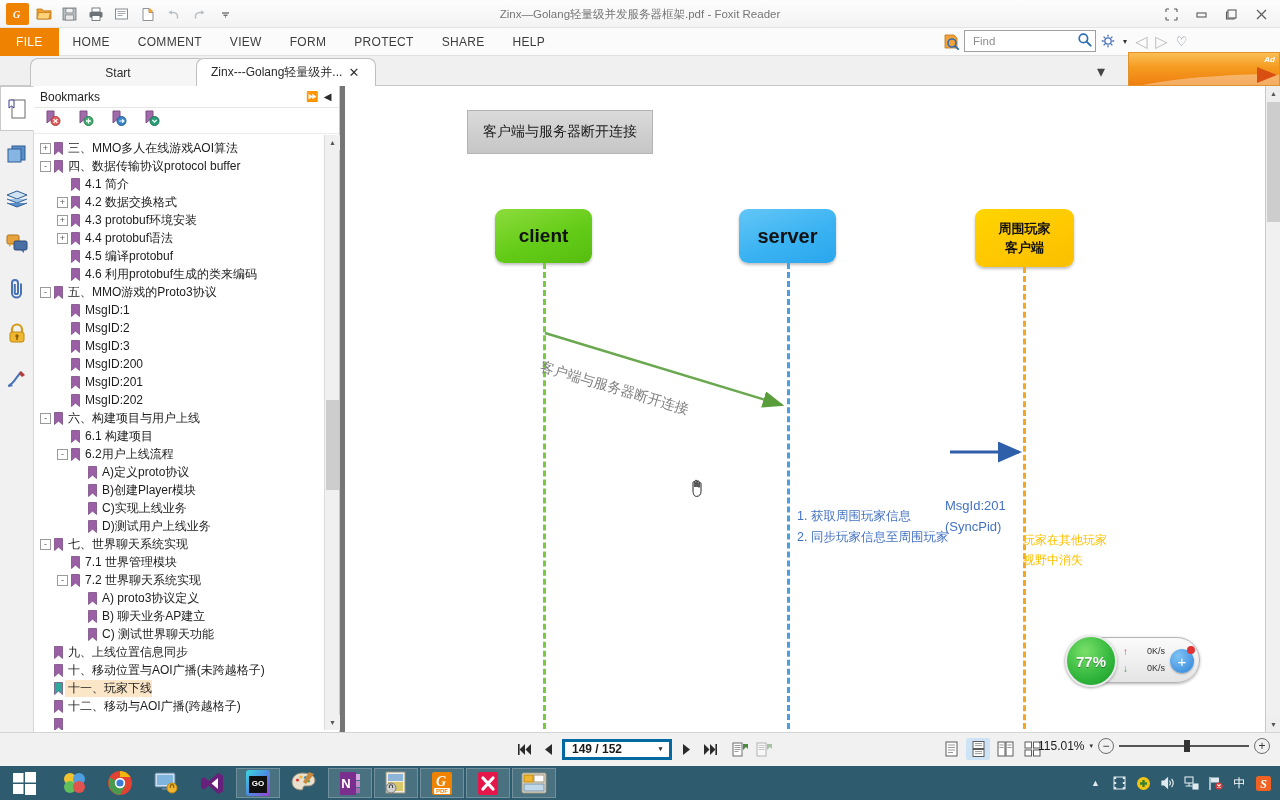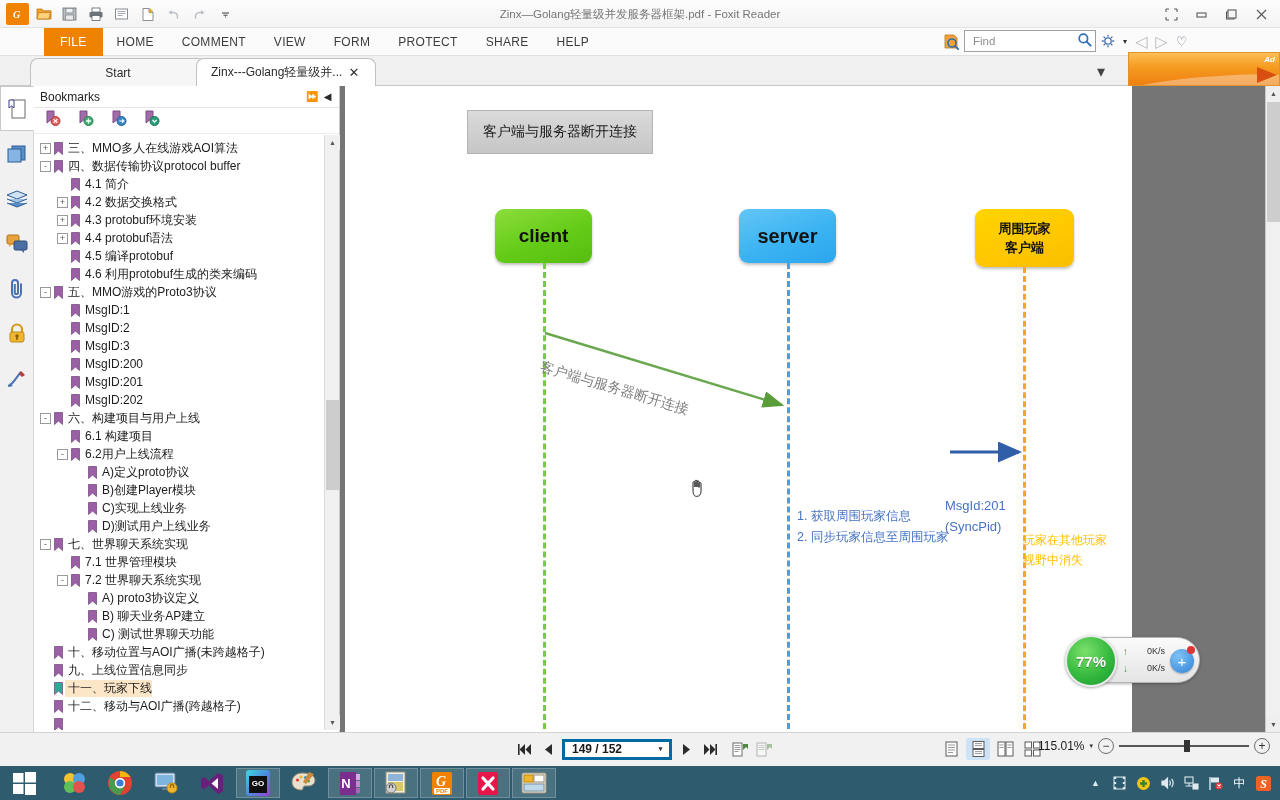--- a/index.html
+++ b/index.html
@@ -35,21 +35,21 @@
   
   #ribbon{
     position:absolute; left:0; top:28px; width:1280px; height:28px;
     background:#fbfbfb; border-bottom:1px solid #e0e0e0;
   }
   #ribbon .tabs{ display:flex; height:28px; align-items:stretch; }
   .rtab{
     padding:0 14px; display:flex; align-items:center;
     font-size:12px; color:#3d3d3d; letter-spacing:.3px; cursor:default;
   }
-  .rtab.file{ background:#ef8200; color:#fff; font-weight:normal; padding:2px 16px;margin-left:44px;}
+  .rtab.file{ background:#ef8200; color:#fff; font-weight:normal; padding:2px 16px;}
   
   #findwrap{ position:absolute; right:90px; top:2px; display:flex; align-items:center; gap:3px;}
   #find-scope{ width:20px;height:20px;display:flex;align-items:center;justify-content:center;}
   #findbox{
     width:132px; height:22px; background:#fff; border:1px solid #a0a0a0;
     display:flex; align-items:center; padding:0 3px 0 6px;
   }
   #findbox input{
     border:none; outline:none; width:106px; font-size:11.5px; color:#333;
     font-family:"Liberation Sans", sans-serif; background:transparent;
@@ -137,21 +137,21 @@
     position:absolute; right:0; top:49px; width:15px; height:595px; background:#f0f0f0; border-left:1px solid #dcdcdc;
   }
   #bm-vscroll .arrow{ width:15px;height:15px; background:#f0f0f0; display:flex;align-items:center;justify-content:center;font-size:7px;color:#555;}
   #bm-vscroll .thumb{ position:absolute; left:1px; top:265px; width:13px; height:90px; background:#cdcdcd;}
 
   
   #docview{
     position:absolute; left:340px; top:86px; width:940px; height:646px; background:#757575;
   }
   #page{
-    position:absolute; left:5px; top:0px; width:787px; height:646px; background:#fff;
+    position:absolute; left:5px; top:0px; width:920px; height:646px; background:#fff;
     overflow:hidden;
   }
   #docv-scroll{
     position:absolute; right:0; top:0; width:15px; height:646px; background:#f0f0f0;
     border-left:1px solid #c8c8c8;
   }
   #docv-scroll .arrow{ width:15px;height:15px; display:flex;align-items:center;justify-content:center;font-size:7px;color:#555; background:#eee;}
   #docv-scroll .thumb{ position:absolute; left:1px; top:16px; width:13px; height:120px; background:#cdcdcd;}
 
   
@@ -750,30 +750,30 @@
         </span>
         <span class="lbl">C) 测试世界聊天功能</span>
       </div>
       <div class="bm-row" style="padding-left: 0px;">
         <span class="exp none"></span>
         <span class="flag">
           <svg width="9" height="13" viewBox="0 0 9 13">
             <path d="M0.5 0.5h8v12l-4-3.4-4 3.4z" fill="#9b5fa6" stroke="#6f3f7a" stroke-width=".7"></path>
           </svg>
         </span>
+        <span class="lbl">九、上线位置信息同步</span>
+      </div>
+      <div class="bm-row" style="padding-left: 0px;">
+        <span class="exp none"></span>
+        <span class="flag">
+          <svg width="9" height="13" viewBox="0 0 9 13">
+            <path d="M0.5 0.5h8v12l-4-3.4-4 3.4z" fill="#9b5fa6" stroke="#6f3f7a" stroke-width=".7"></path>
+          </svg>
+        </span>
         <span class="lbl">十、移动位置与AOI广播(未跨越格子)</span>
-      </div>
-      <div class="bm-row" style="padding-left: 0px;">
-        <span class="exp none"></span>
-        <span class="flag">
-          <svg width="9" height="13" viewBox="0 0 9 13">
-            <path d="M0.5 0.5h8v12l-4-3.4-4 3.4z" fill="#9b5fa6" stroke="#6f3f7a" stroke-width=".7"></path>
-          </svg>
-        </span>
-        <span class="lbl">九、上线位置信息同步</span>
       </div>
       <div class="bm-row sel" style="padding-left: 0px;">
         <span class="exp none"></span>
         <span class="flag">
           <svg width="9" height="13" viewBox="0 0 9 13">
             <path d="M0.5 0.5h8v12l-4-3.4-4 3.4z" fill="#2fa89a" stroke="#6f3f7a" stroke-width=".7"></path>
           </svg>
         </span>
         <span class="lbl">十一、玩家下线</span>
       </div>

